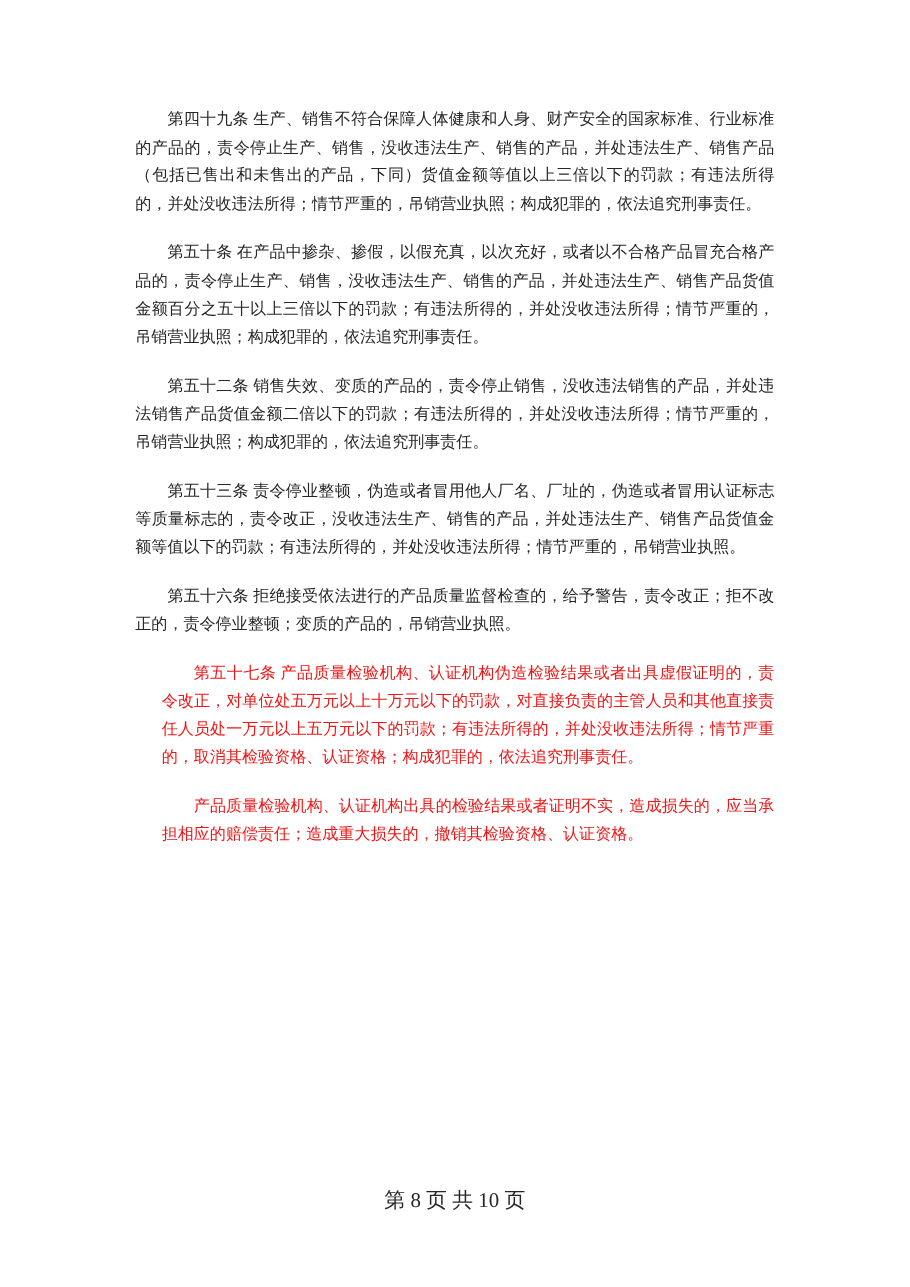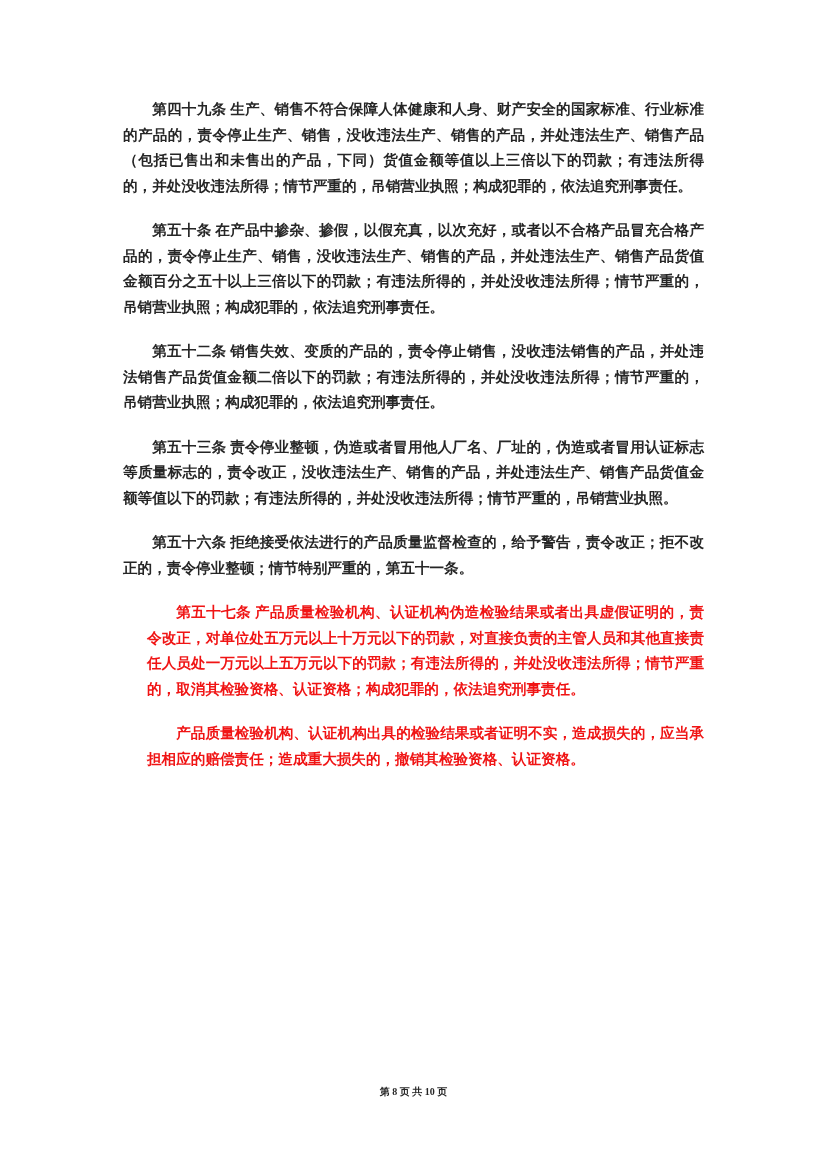--- a/index.html
+++ b/index.html
@@ -1,20 +1,20 @@
 <!DOCTYPE html>
 <html style="--text-color: #262626; --highlight-color: #f01414; --page-bg: #ffffff;"><head>
 <meta charset="utf-8">
 <style>
   :root {
     --text-color: #262626;
     --highlight-color: #f01414;
     --page-bg: #ffffff;
   }
-  * { box-sizing: border-box; font-weight: bold; }
+  * { box-sizing: border-box; }
   html, body {
     margin: 0;
     padding: 0;
   }
   body {
     width: 827px;
     height: 1170px;
     background: var(--page-bg);
     position: relative;
     overflow: hidden;
@@ -39,31 +39,31 @@
   p.para.red {
     color: var(--highlight-color);
     margin-left: 24px;
   }
   .page-footer {
     position: absolute;
     left: 0;
     top: 1082px;
     width: 827px;
     text-align: center;
-    font-size: 10px;
+    font-size: 19px;
     line-height: 20px;
     color: var(--text-color);
   }
 </style>
 </head>
 <body>
 
 <div class="page-content">
   <p class="para">第四十九条 生产、销售不符合保障人体健康和人身、财产安全的国家标准、行业标准的产品的，责令停止生产、销售，没收违法生产、销售的产品，并处违法生产、销售产品（包括已售出和未售出的产品，下同）货值金额等值以上三倍以下的罚款；有违法所得的，并处没收违法所得；情节严重的，吊销营业执照；构成犯罪的，依法追究刑事责任。</p>
   <p class="para">第五十条 在产品中掺杂、掺假，以假充真，以次充好，或者以不合格产品冒充合格产品的，责令停止生产、销售，没收违法生产、销售的产品，并处违法生产、销售产品货值金额百分之五十以上三倍以下的罚款；有违法所得的，并处没收违法所得；情节严重的，吊销营业执照；构成犯罪的，依法追究刑事责任。</p>
   <p class="para">第五十二条 销售失效、变质的产品的，责令停止销售，没收违法销售的产品，并处违法销售产品货值金额二倍以下的罚款；有违法所得的，并处没收违法所得；情节严重的，吊销营业执照；构成犯罪的，依法追究刑事责任。</p>
   <p class="para">第五十三条 责令停业整顿，伪造或者冒用他人厂名、厂址的，伪造或者冒用认证标志等质量标志的，责令改正，没收违法生产、销售的产品，并处违法生产、销售产品货值金额等值以下的罚款；有违法所得的，并处没收违法所得；情节严重的，吊销营业执照。</p>
-  <p class="para">第五十六条 拒绝接受依法进行的产品质量监督检查的，给予警告，责令改正；拒不改正的，责令停业整顿；情节特别严重的，第五十一条。</p>
+  <p class="para">第五十六条 拒绝接受依法进行的产品质量监督检查的，给予警告，责令改正；拒不改正的，责令停业整顿；变质的产品的，吊销营业执照。</p>
   <p class="para red">第五十七条 产品质量检验机构、认证机构伪造检验结果或者出具虚假证明的，责令改正，对单位处五万元以上十万元以下的罚款，对直接负责的主管人员和其他直接责任人员处一万元以上五万元以下的罚款；有违法所得的，并处没收违法所得；情节严重的，取消其检验资格、认证资格；构成犯罪的，依法追究刑事责任。</p>
   <p class="para red">产品质量检验机构、认证机构出具的检验结果或者证明不实，造成损失的，应当承担相应的赔偿责任；造成重大损失的，撤销其检验资格、认证资格。</p>
 </div>
 
 <div class="page-footer">第 8 页 共 10 页</div>
 
 </body></html>

